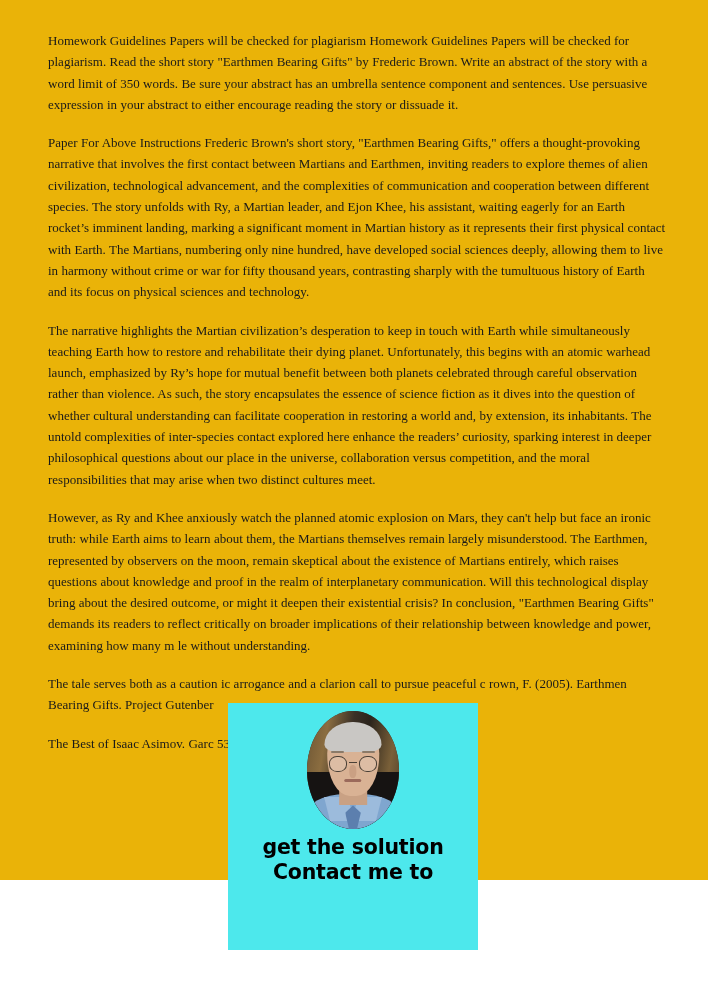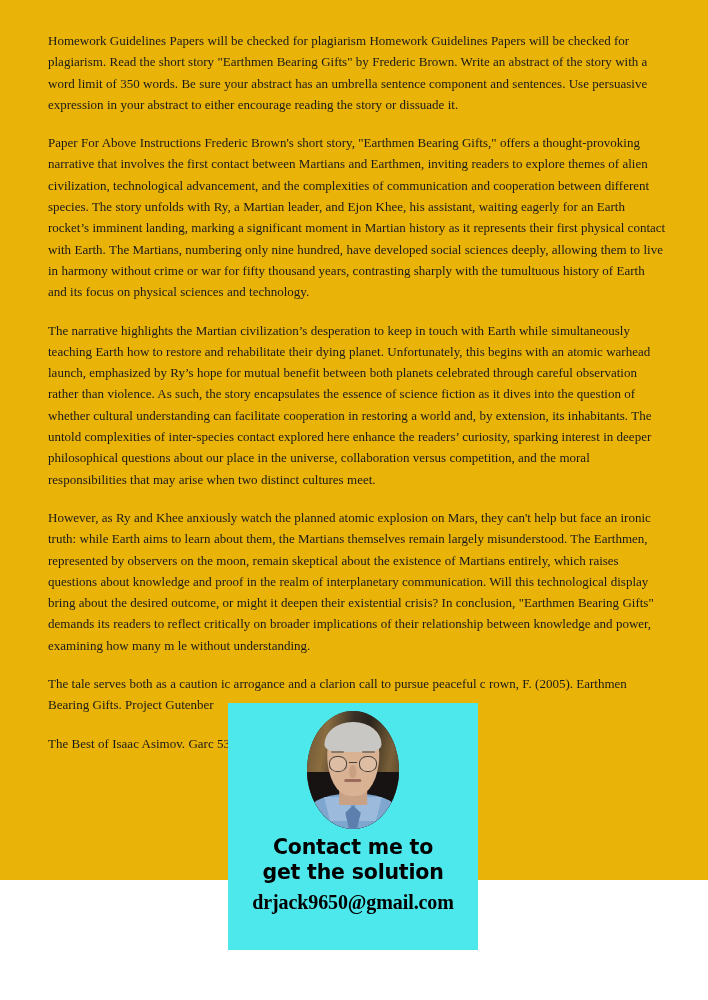--- a/index.html
+++ b/index.html
@@ -234,20 +234,19 @@
       <div class="ph-brow-l"></div>
       <div class="ph-brow-r"></div>
       <div class="ph-glass-l"></div>
       <div class="ph-glass-r"></div>
       <div class="ph-bridge"></div>
       <div class="ph-nose"></div>
       <div class="ph-mouth"></div>
     </div>
 
     <div id="contact-lines">
+      <div class="contact-line">get the solution</div>
       <div class="contact-line">Contact me to</div>
-      <div class="contact-line">get the solution</div>
-      <div id="contact-email">drjack9650@gmail.com</div>
     </div>
 
   </div>
 
 </div>
 
 </body></html>

